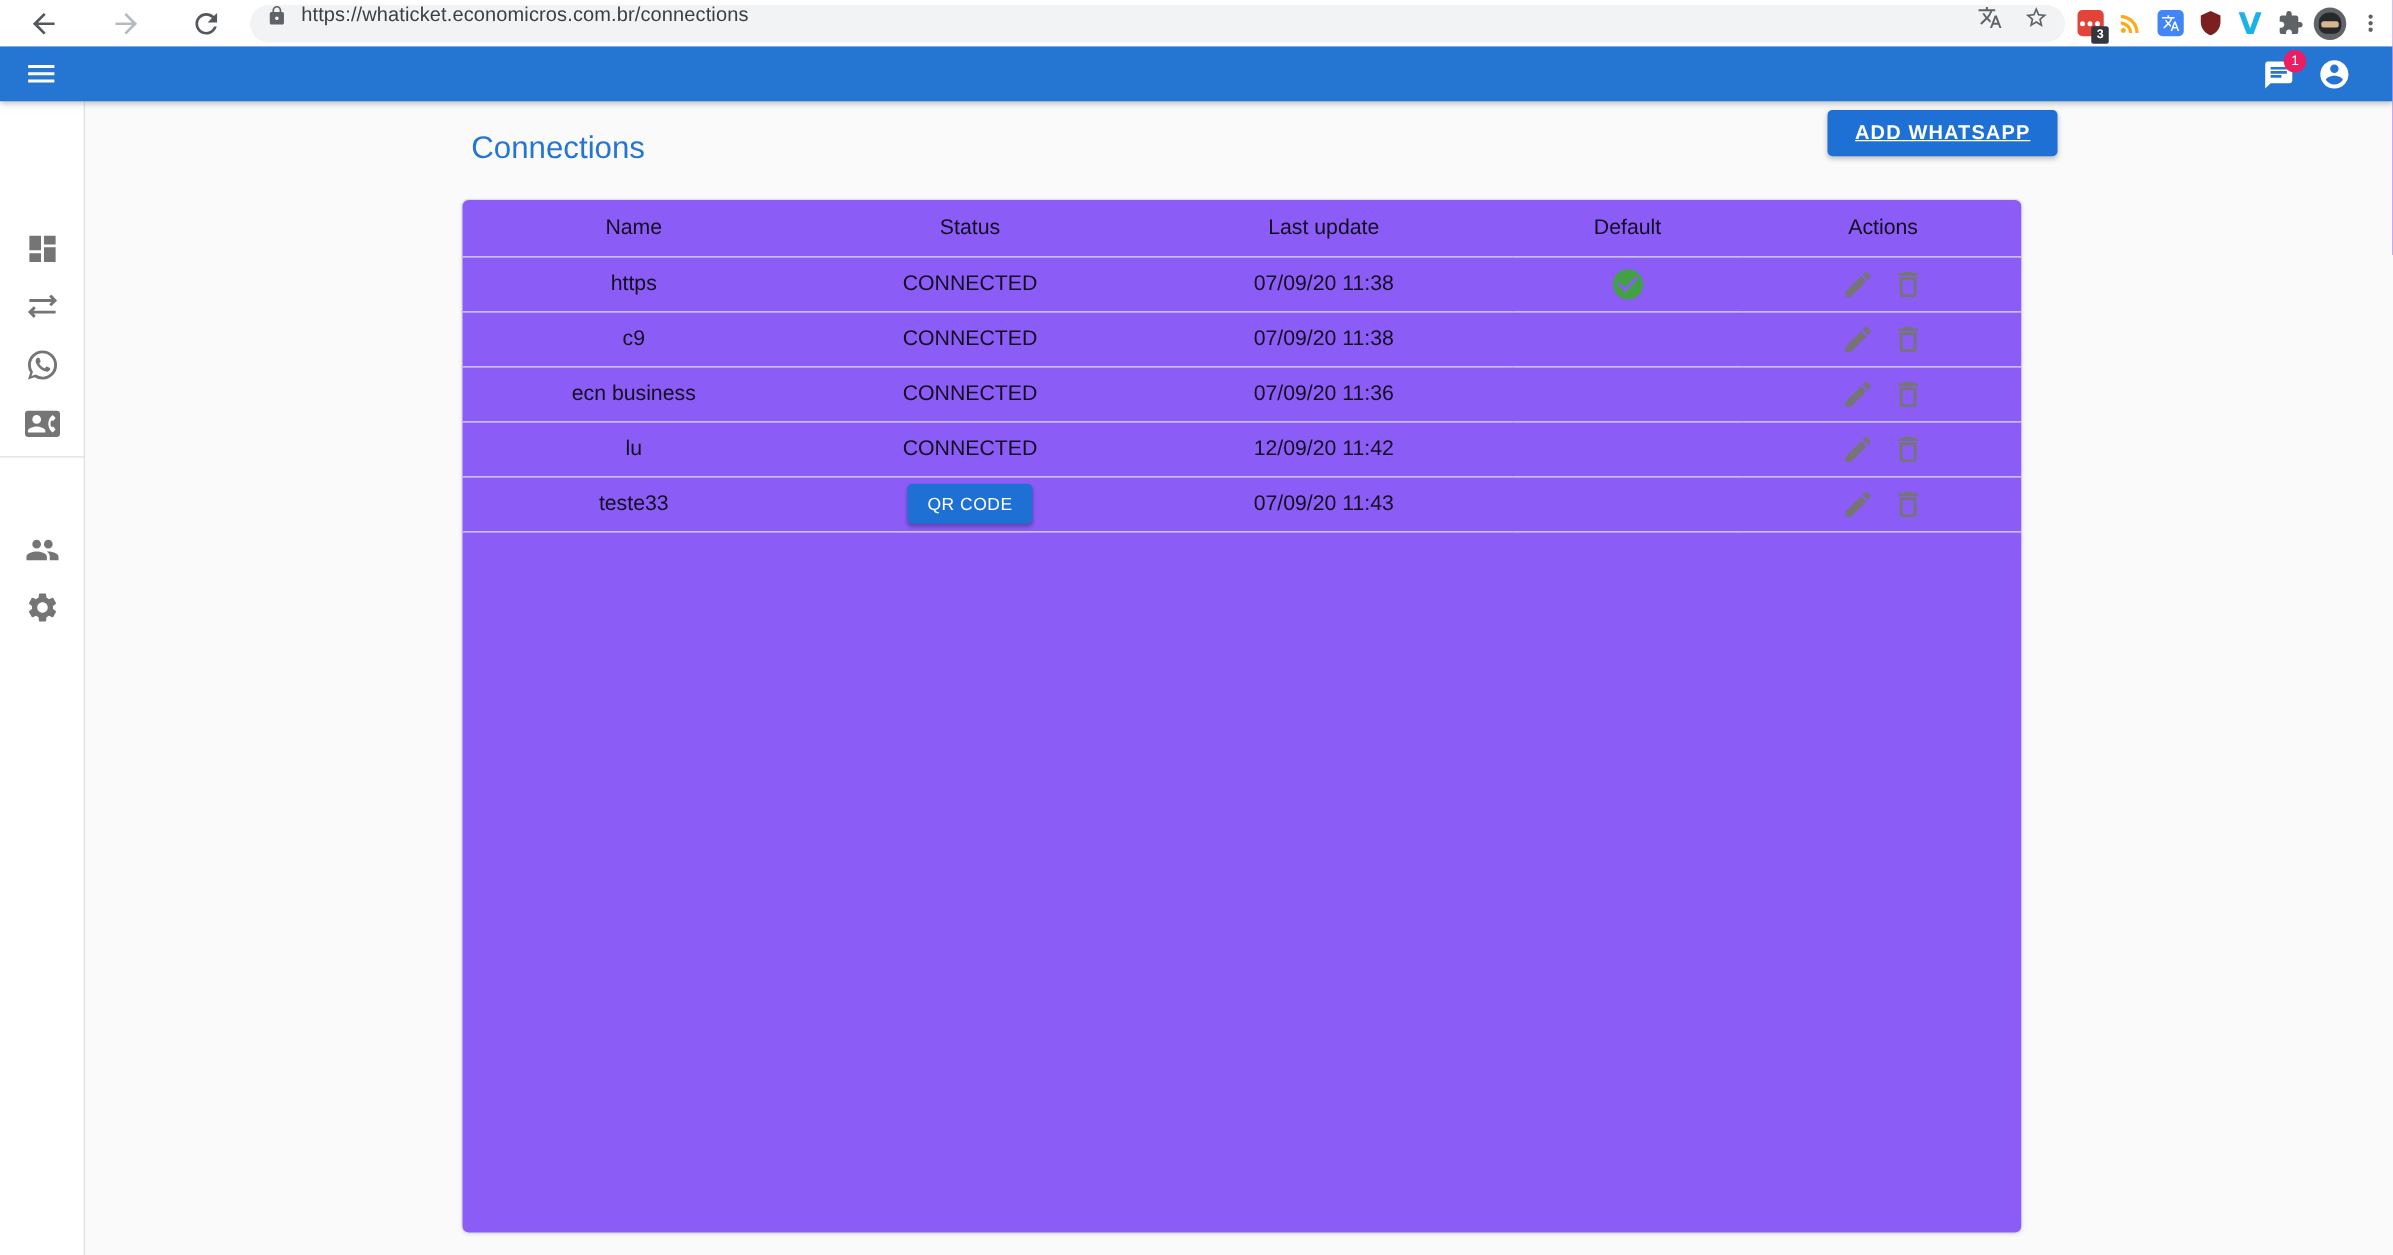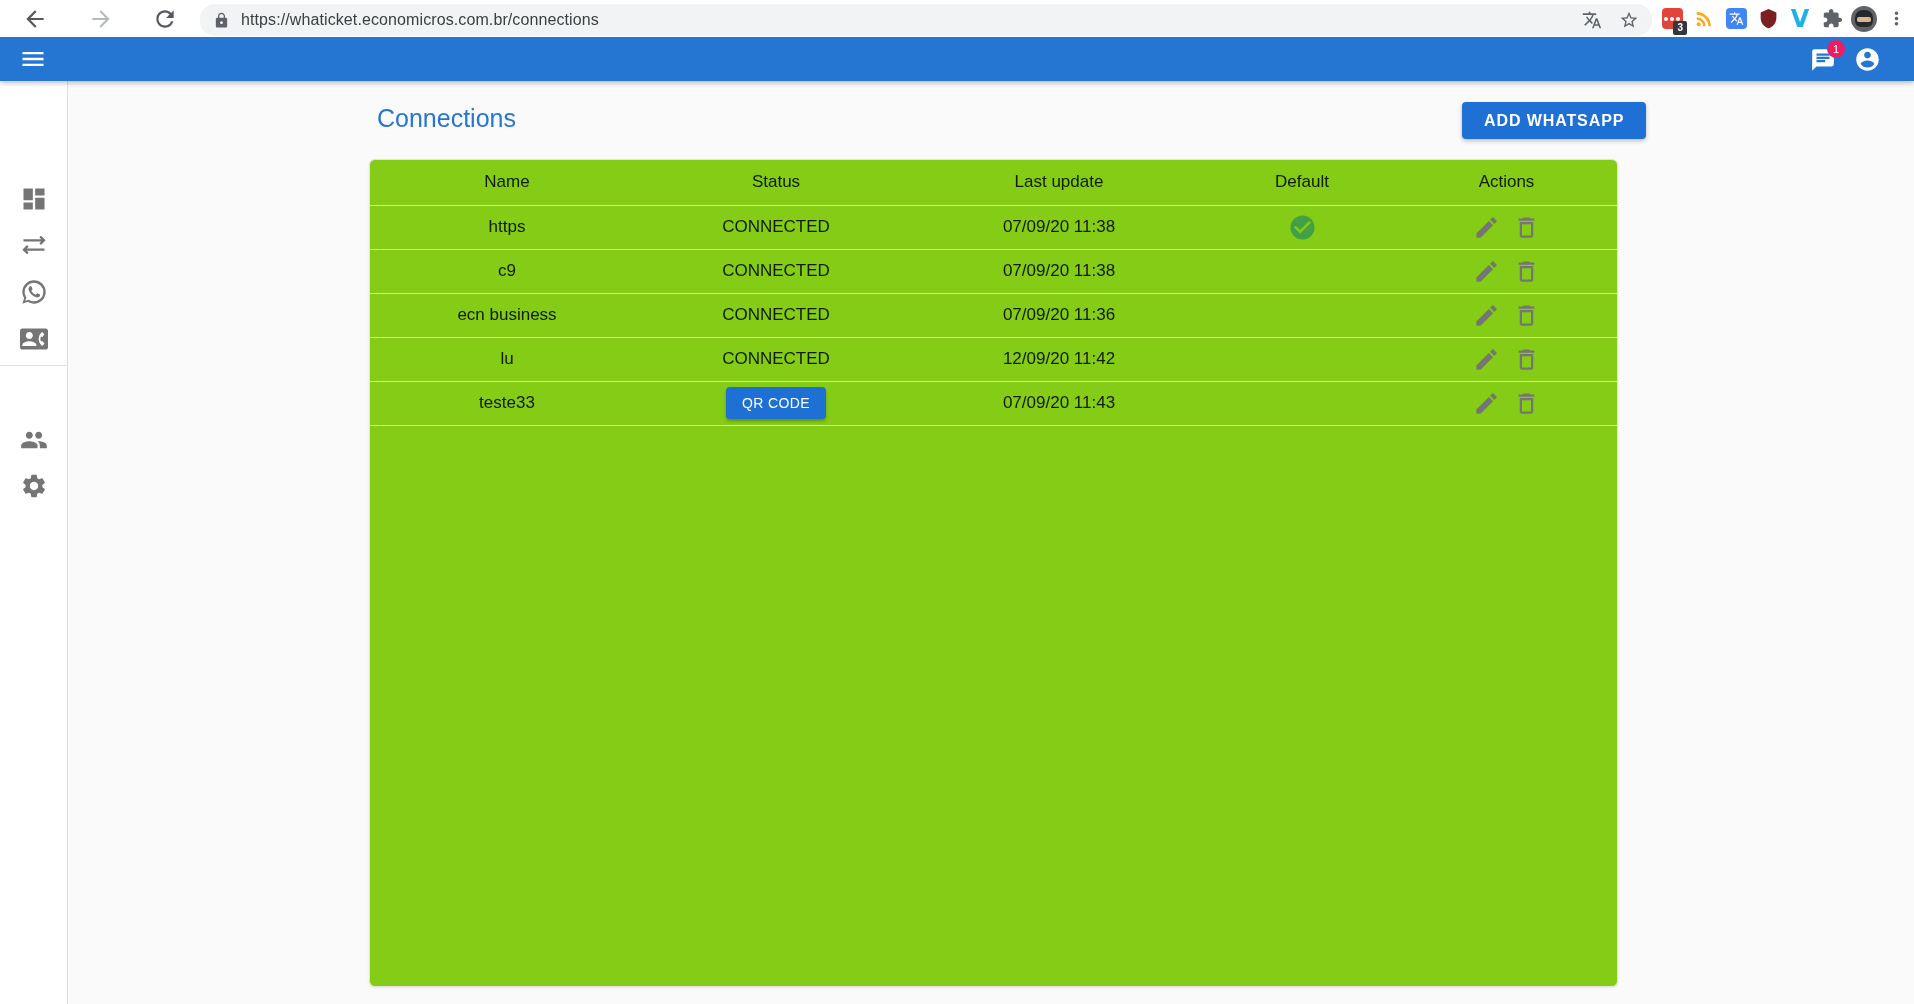--- a/index.html
+++ b/index.html
@@ -8,21 +8,21 @@
          color:rgba(0,0,0,.87); }
   svg { display:block; fill:currentColor; }
 
   
   .toolbar { position:absolute; top:0; left:0; width:1914px; height:37px; background:#fff; z-index:10; }
   .nav-ic { position:absolute; top:6px; width:26px; height:26px; color:#54585c; cursor:pointer; background:none; border:none; padding:0; }
   .nav-back { left:22px; }
   .nav-fwd  { left:88px; color:#b7bbbf; }
   .nav-reload { left:152px; }
   .omnibox { position:absolute; left:200px; top:4px; width:1452px; height:30px; background:#f1f3f4;
-             border-radius:15px; display:flex; align-items:center; padding:16px 13px; cursor:text; }
+             border-radius:15px; display:flex; align-items:flex-start; padding:0 13px; cursor:text; }
   .omni-lock { width:17px; height:17px; color:#5f6368; flex:0 0 auto; }
   .url { margin-left:11px; font-size:16px; color:#3b4043; letter-spacing:.1px; white-space:nowrap; }
   .omni-spacer { flex:1; }
   .omni-ic { width:20px; height:20px; color:#5f6368; margin-left:17px; cursor:pointer; background:none; border:none; padding:0; }
   .extrow { position:absolute; left:1656px; top:0; height:37px; display:flex; align-items:center; }
   .ext { width:32px; height:32px; display:flex; align-items:center; justify-content:center; position:relative; cursor:pointer; background:none; border:none; padding:0; }
   .ext-red-box { width:21px; height:21px; background:#e3443a; border-radius:4px; display:flex; align-items:center; justify-content:center; gap:2px; }
   .ext-red-box i { width:4px; height:4px; background:#fff; border-radius:50%; display:block; }
   .ext-badge { position:absolute; right:1px; bottom:0; background:#32373d; color:#fff; font-size:10px; font-weight:700;
                padding:1px 4px; border-radius:2px; line-height:12px; }
@@ -50,25 +50,25 @@
   .sidebar { position:absolute; top:81px; left:0; width:68px; height:923px; background:#fff;
              border-right:1px solid #e0e0e0; z-index:5; }
   .side-item { position:absolute; left:20px; width:28px; height:28px; color:#757575; background:none; border:none; padding:0; cursor:pointer; }
   .side-item svg { width:28px; height:28px; }
   .si-1 { top:104px; } .si-2 { top:150px; } .si-3 { top:197px; } .si-4 { top:244px; }
   .si-5 { top:345px; } .si-6 { top:391px; }
   .side-divider { position:absolute; top:284px; left:0; width:68px; height:1px; background:#e0e0e0; }
 
   
   .page-title { position:absolute; left:377px; top:104px; font-size:25px; font-weight:400; color:var(--title,#2576d2); }
-  .add-btn { position:absolute; left:1462px; top:102px; height:37px; padding:0 22px; background:var(--primary_button,#1e70d4);
+  .add-btn { position:absolute; left:1462px; top:88px; height:37px; padding:0 22px; background:var(--primary_button,#1e70d4);
              border:none; border-radius:4px; color:#fff; font-size:16px; font-weight:700; letter-spacing:.9px;
-             font-family:inherit; box-shadow:0 2px 4px rgba(0,0,0,.24); cursor:pointer; }
-
-  .card { position:absolute; left:369px; top:159px; width:1249px; height:828px; background:#84cc16;
+             font-family:inherit; box-shadow:0 2px 4px rgba(0,0,0,.24); cursor:pointer;text-decoration:underline; }
+
+  .card { position:absolute; left:369px; top:159px; width:1249px; height:828px; background:#8b5cf6;
           border:1px solid #e2e2e2; border-radius:6px; box-shadow:0 1px 3px rgba(0,0,0,.07); overflow:hidden; }
   table { width:100%; border-collapse:collapse; table-layout:fixed; }
   th { height:45px; font-size:17px; font-weight:500; color:rgba(0,0,0,.87); border-bottom:1px solid #e0e0e0;
        text-align:center; vertical-align:middle; }
   td { height:44px; font-size:17px; color:rgba(0,0,0,.87); border-bottom:1px solid #e0e0e0;
        text-align:center; vertical-align:middle; }
   .icon-btn { background:none; border:none; width:31px; height:30px; color:#757575; cursor:pointer; padding:0;
               vertical-align:middle; margin:0 2px; }
   .icon-btn svg { width:27px; height:27px; margin:0 auto; }
   .check-wrap svg { width:29px; height:29px; color:var(--success,#43a047); margin:0 auto; }

